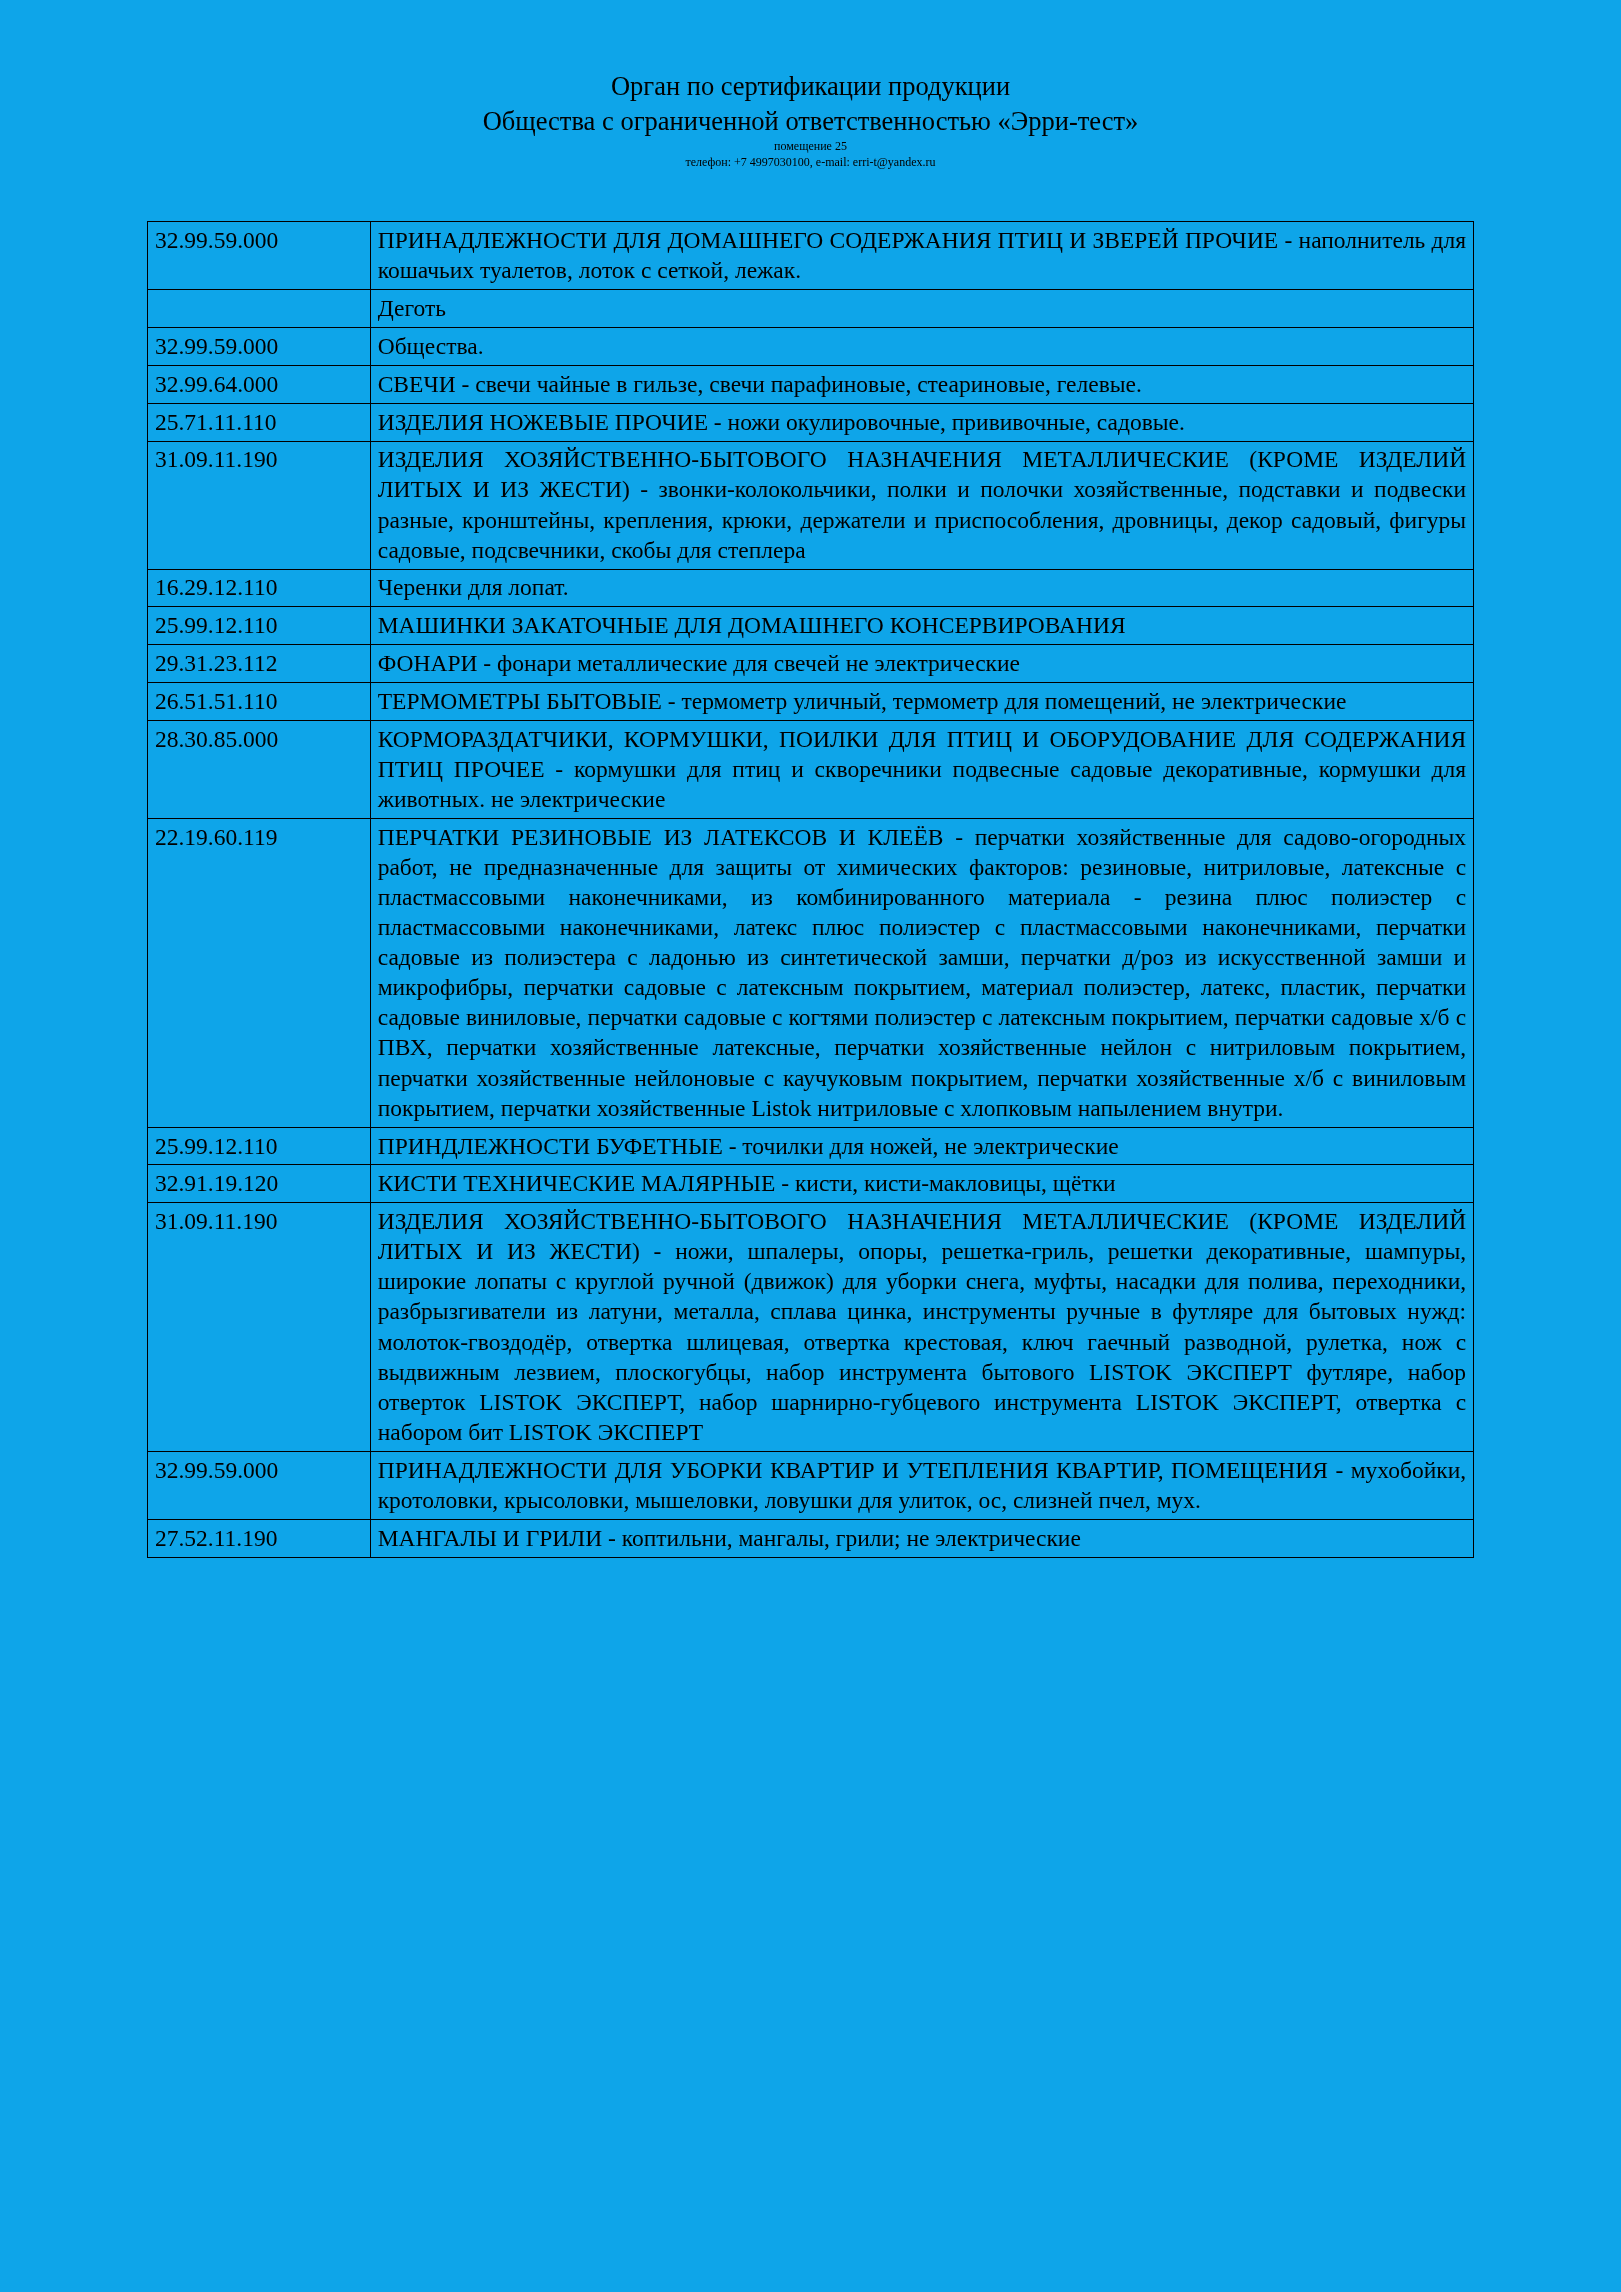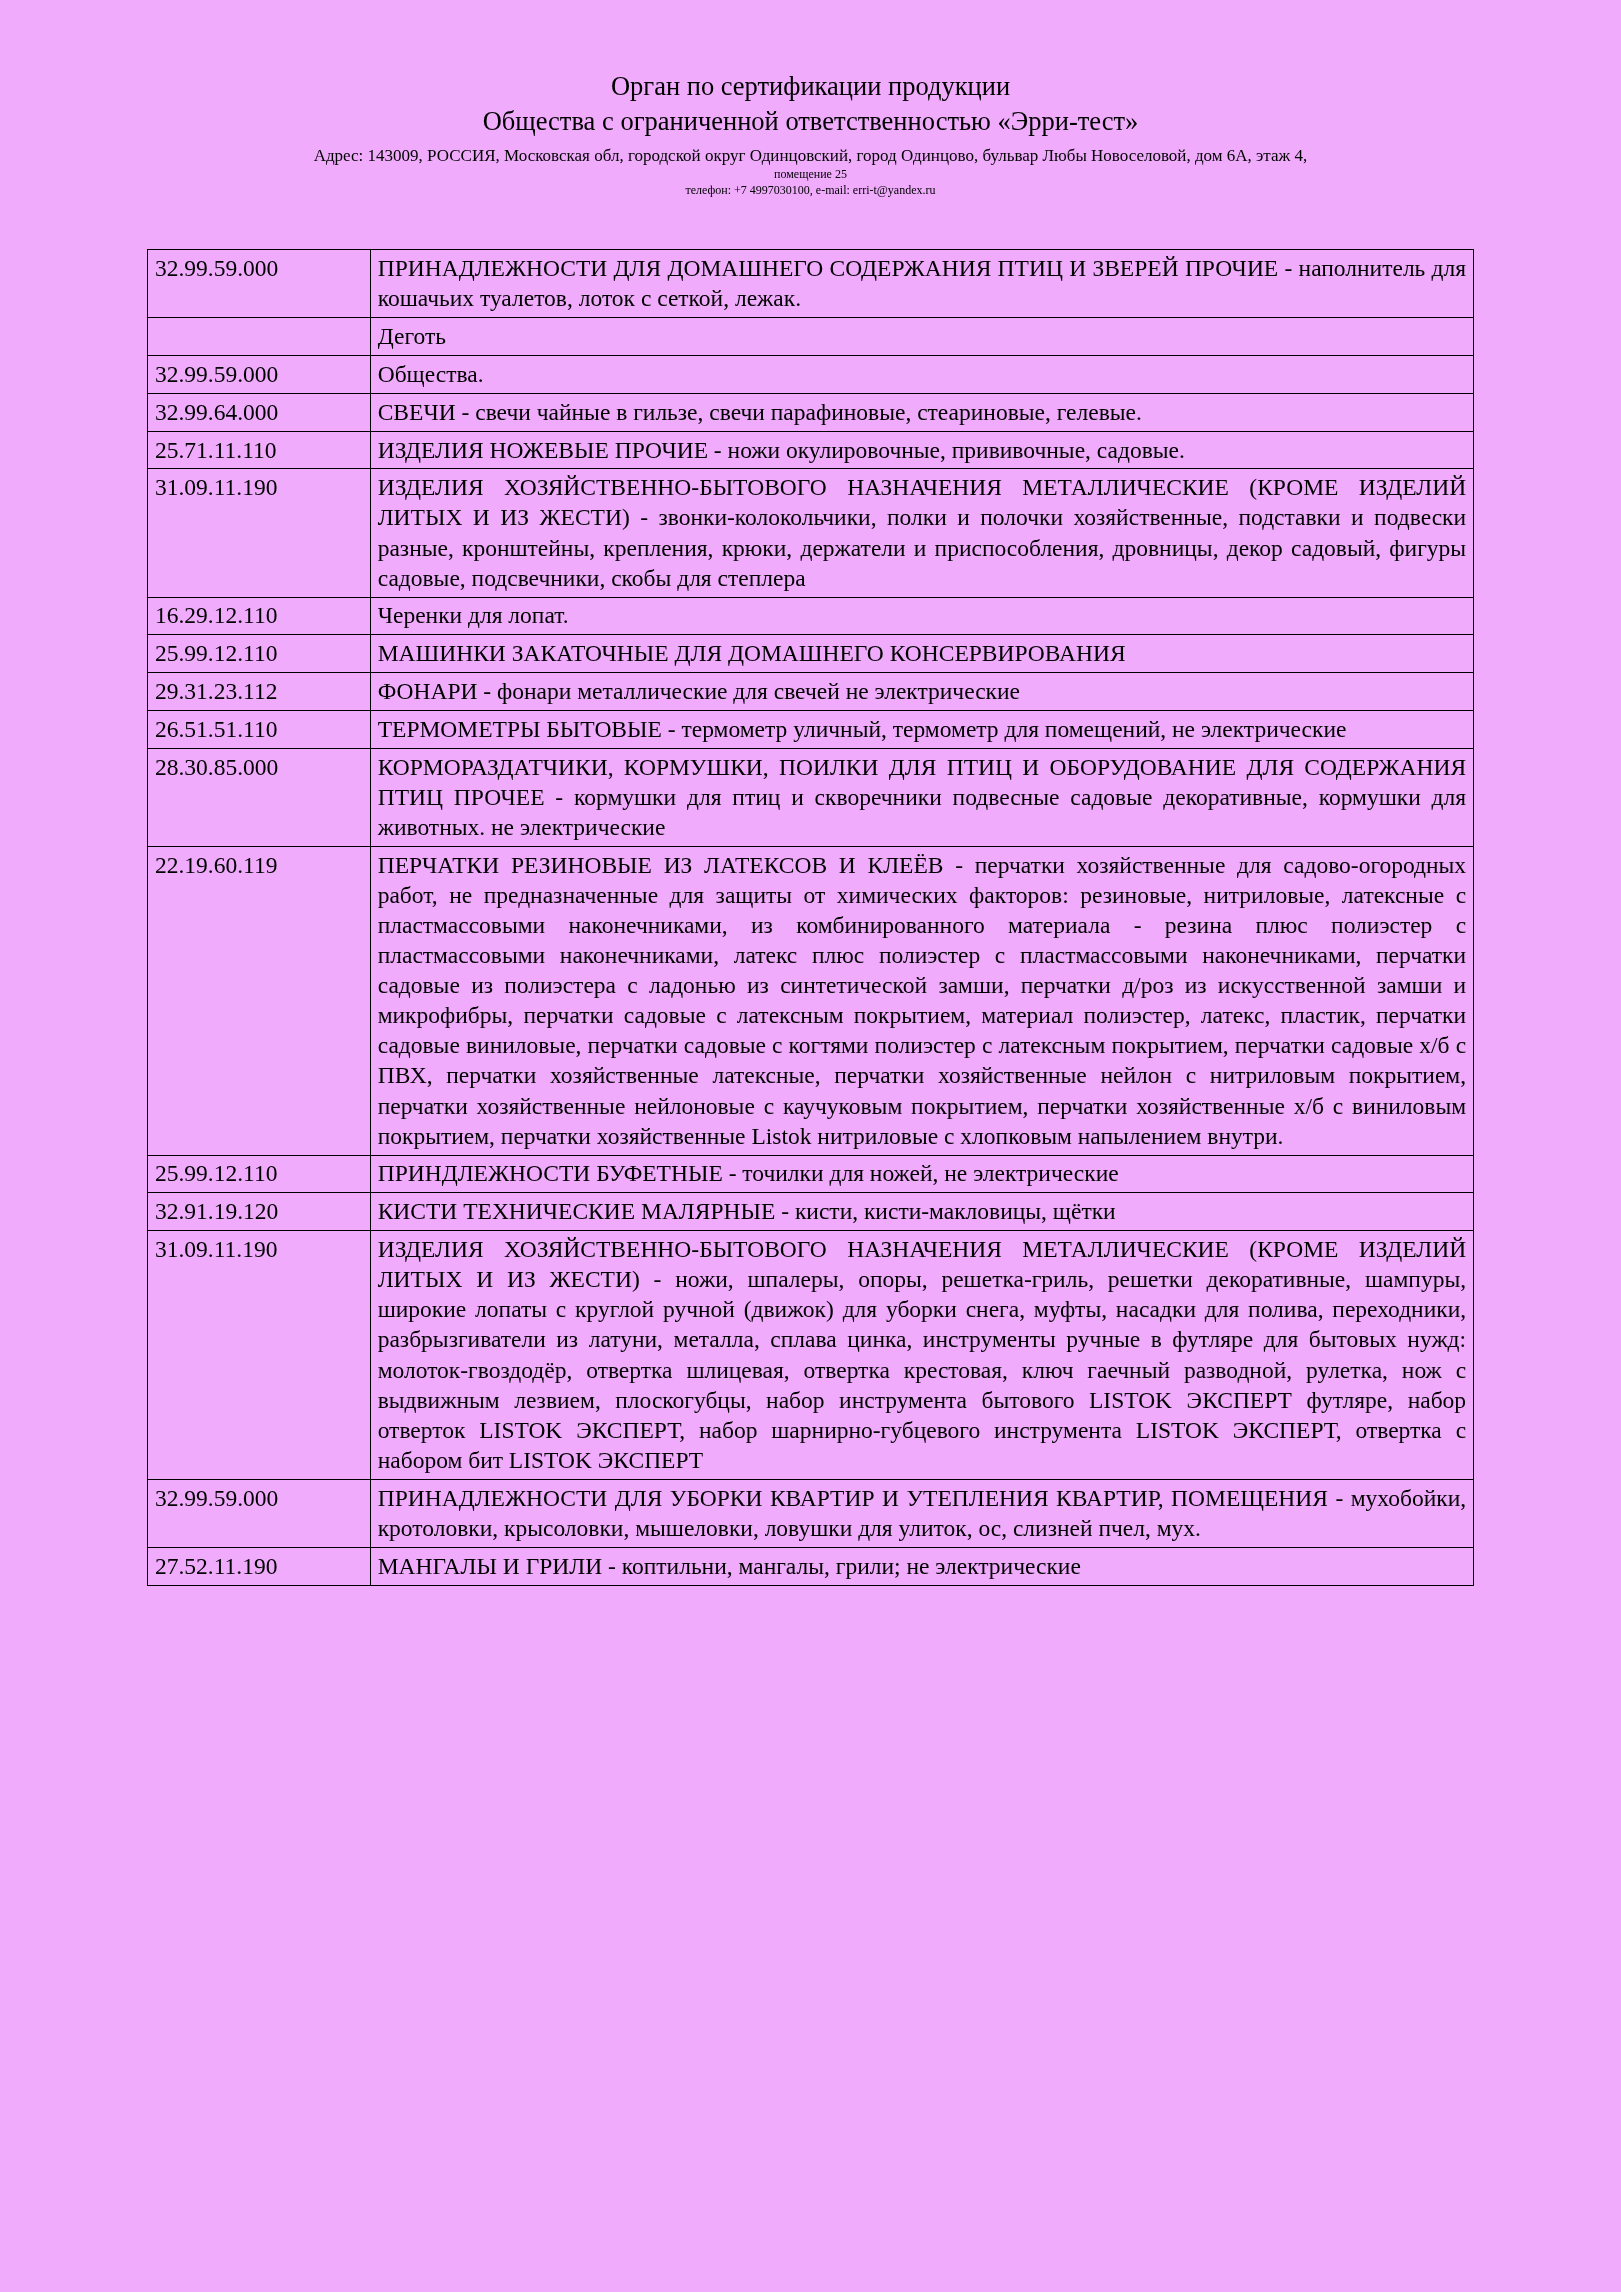--- a/index.html
+++ b/index.html
@@ -11,21 +11,21 @@
     width: 1621px;
     min-height: 2293px;
     font-family: "Liberation Serif", serif;
     color: #000000;
   }
   .page {
     width: 1621px;
     min-height: 2293px;
     box-sizing: border-box;
     padding: 69px 147px 39px 147px;
-    background: #f0abfc;
+    background: #0ea5e9;
   }
   .header {
     text-align: center;
     margin-bottom: 51px;
   }
   .header .line1,
   .header .line2,
   .header .line3 {
     font-size: 26.5px;
     line-height: 1.32;
@@ -71,21 +71,20 @@
   }
 </style>
 </head>
 <body>
 
 <div class="page">
 
   <div class="header">
     <div class="line1">Орган по сертификации продукции</div>
     <div class="line2">Общества с ограниченной ответственностью «Эрри-тест»</div>
-    <div class="addr">Адрес: 143009, РОССИЯ, Московская обл, городской округ Одинцовский, город Одинцово, бульвар Любы Новоселовой, дом 6А, этаж 4,</div>
     <div class="addr2">помещение 25</div>
     <div class="phone">телефон: +7 4997030100, e-mail: erri-t@yandex.ru</div>
   </div>
 
   <table class="doc">
     <tbody>
       <tr>
         <td class="code">32.99.59.000</td>
         <td class="desc">ПРИНАДЛЕЖНОСТИ ДЛЯ ДОМАШНЕГО СОДЕРЖАНИЯ ПТИЦ И ЗВЕРЕЙ ПРОЧИЕ - наполнитель для кошачьих туалетов, лоток с сеткой, лежак.</td>
       </tr>

